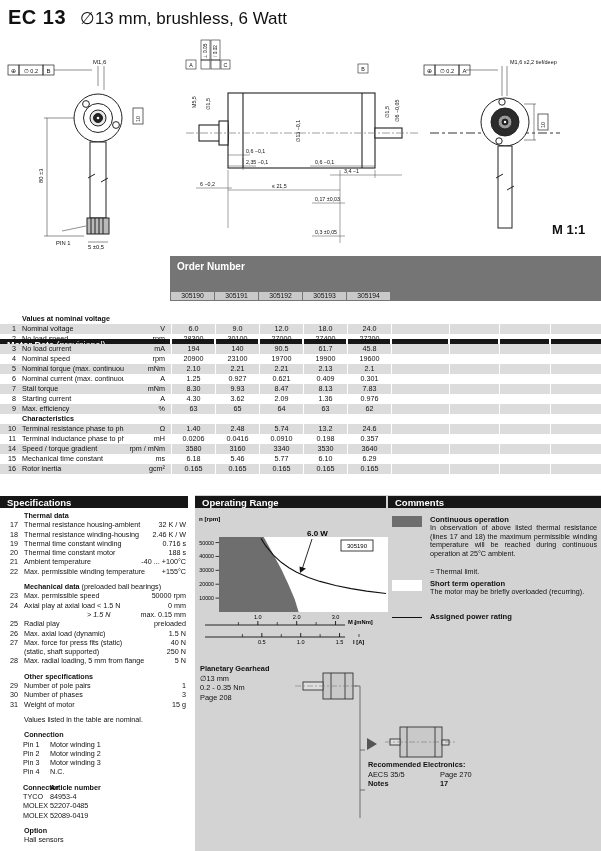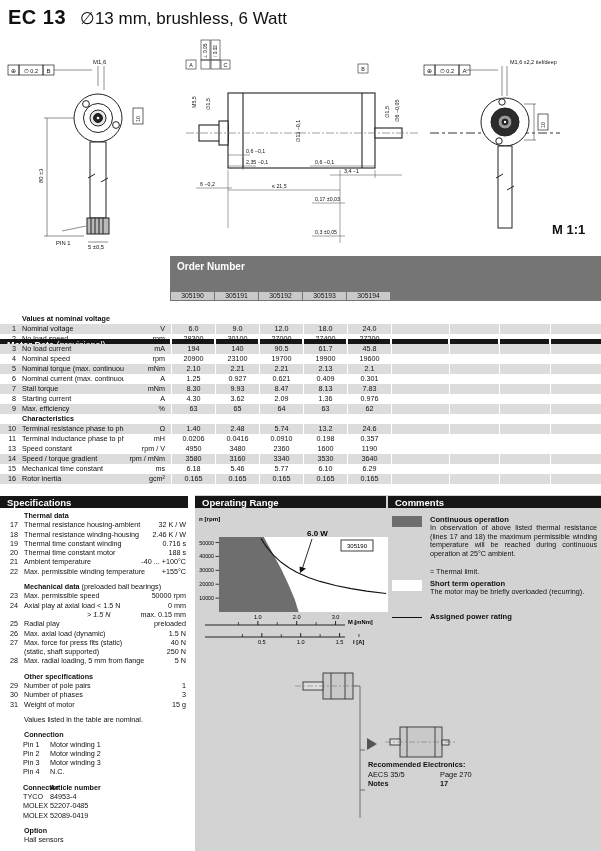--- a/index.html
+++ b/index.html
@@ -415,35 +415,20 @@
         <span class="cell">0.0206</span>
         <span class="cell">0.0416</span>
         <span class="cell">0.0910</span>
         <span class="cell">0.198</span>
         <span class="cell">0.357</span>
         <span class="ecell" style="width: 58px;"></span>
         <span class="ecell" style="width: 50px;"></span>
         <span class="ecell" style="width: 51px;"></span>
         <span class="ecell" style="width: 51px;"></span>
       </div>
-      <div class="mrow">
-        <span class="no">13</span>
-        <span class="lbl">Speed constant</span>
-        <span class="unit">rpm / V</span>
-        <span class="sp"></span>
-        <span class="cell">4950</span>
-        <span class="cell">3480</span>
-        <span class="cell">2360</span>
-        <span class="cell">1600</span>
-        <span class="cell">1190</span>
-        <span class="ecell" style="width: 58px;"></span>
-        <span class="ecell" style="width: 50px;"></span>
-        <span class="ecell" style="width: 51px;"></span>
-        <span class="ecell" style="width: 51px;"></span>
-      </div>
       <div class="mrow shade">
         <span class="no">14</span>
         <span class="lbl">Speed / torque gradient</span>
         <span class="unit">rpm / mNm</span>
         <span class="sp"></span>
         <span class="cell">3580</span>
         <span class="cell">3160</span>
         <span class="cell">3340</span>
         <span class="cell">3530</span>
         <span class="cell">3640</span>
@@ -725,20 +710,26 @@
     <g stroke="#333" stroke-width="0.9" fill="#c9c9c9">
       <rect x="205" y="67" width="42" height="30"></rect>
       <rect x="195" y="79" width="10" height="6" fill="#dedede"></rect>
       <rect x="247" y="80" width="7" height="5" fill="#dedede"></rect>
       <line x1="212" y1="67" x2="212" y2="97" fill="none"></line>
       <line x1="240" y1="67" x2="240" y2="97" fill="none"></line>
     </g>
     <line x1="190" y1="82" x2="260" y2="82" stroke="#777" stroke-width="0.6" stroke-dasharray="6 2 2 2"></line>
   </svg>
 
+  <div class="abs ghblock">
+    <div class="h">Planetary Gearhead</div>
+    <div>∅13 mm</div>
+    <div>0.2 - 0.35 Nm</div>
+    <div>Page 208</div>
+  </div>
 
   <div class="abs recblock">
     <div class="h">Recommended Electronics:</div>
     <div class="recrow">
       <span class="a">AECS 35/5</span>
       <span>Page 270</span>
     </div>
     <div class="recrow notes">
       <span class="a">Notes</span>
       <span>17</span>

